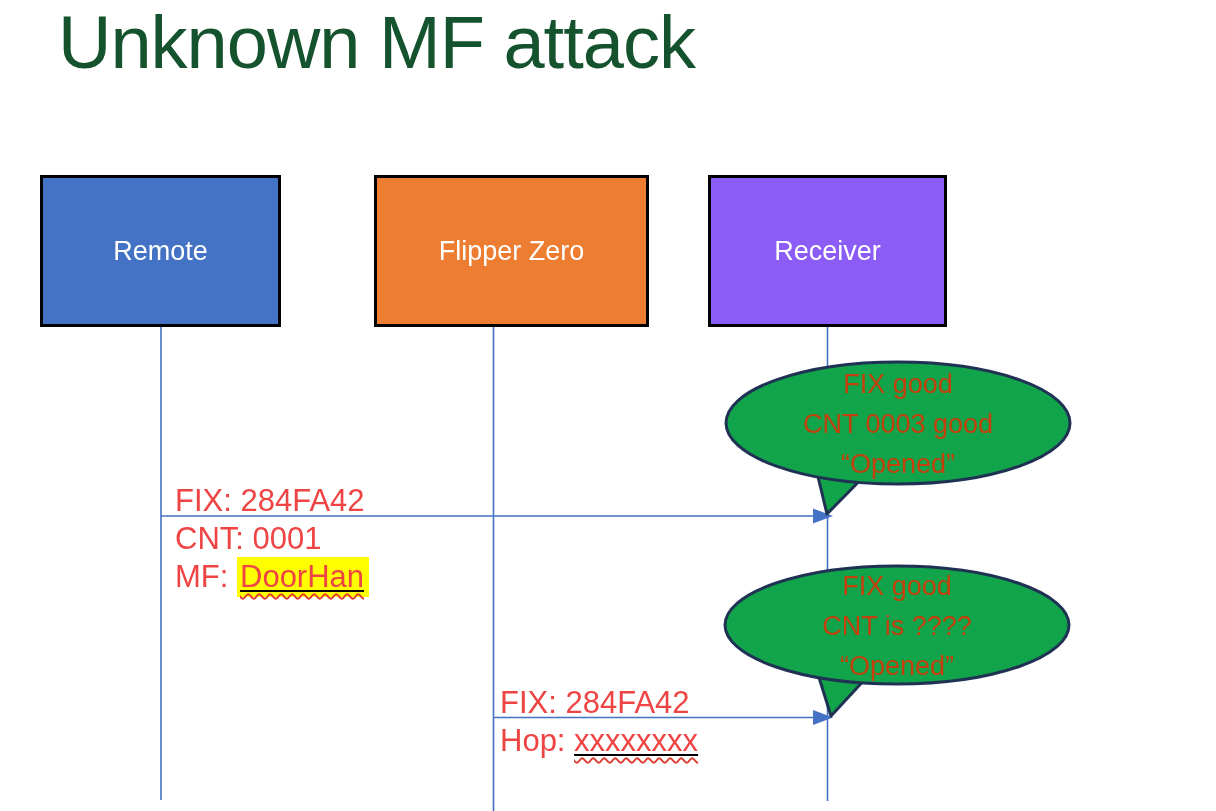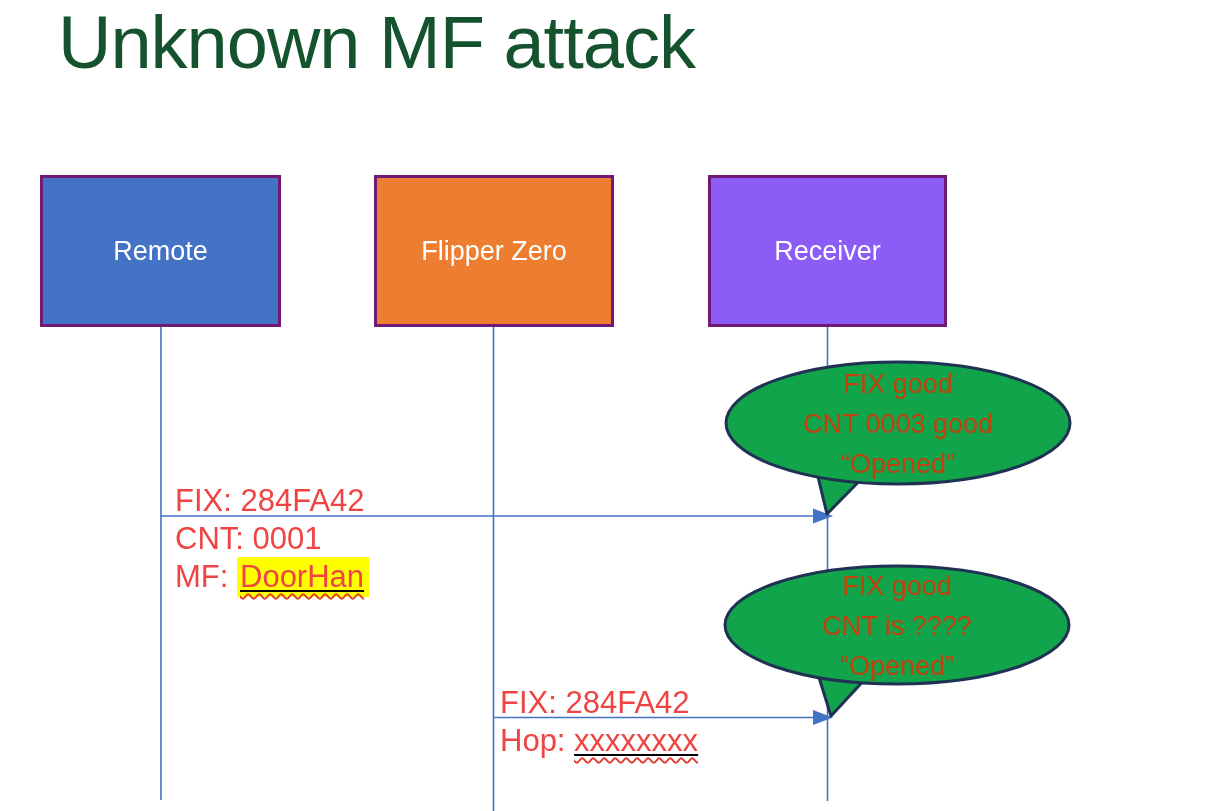--- a/index.html
+++ b/index.html
@@ -9,25 +9,25 @@
     font-family:"Liberation Sans", sans-serif;
   }
   .slide-title {
     position:absolute; left:58px; top:2px;
     font-size:74px; line-height:1.1; font-weight:300;
     letter-spacing:-1px; color:#14532d; white-space:nowrap;
   }
   .diagram-layer { position:absolute; left:0; top:0; width:1216px; height:811px; }
   .actor {
     position:absolute; top:175px; height:152px; box-sizing:border-box;
-    border:3px solid #701a75; display:flex; align-items:center; justify-content:center;
+    border:3px solid #000000; display:flex; align-items:center; justify-content:center;
     color:#ffffff; font-size:27px;
   }
   .actor-remote  { left:40px;  width:241px; background:#4472C4; }
-  .actor-flipper { left:374px; width:240px; background:#ED7D31; }
+  .actor-flipper { left:374px; width:275px; background:#ED7D31; }
   .actor-receiver{ left:708px; width:239px; background:#8b5cf6; }
   .msg {
     position:absolute; font-size:31px; line-height:38px; color:#ef4444;
   }
   .msg-1 { left:175px; top:482px; }
   .msg-2 { left:500px; top:684px; }
   .msg-line { height:38px; white-space:nowrap; }
   .hl { background:#FFFF00; padding:2px 5px 3px 3px;margin-top:48px; }
   .squiggle {
     text-decoration-line:underline;

